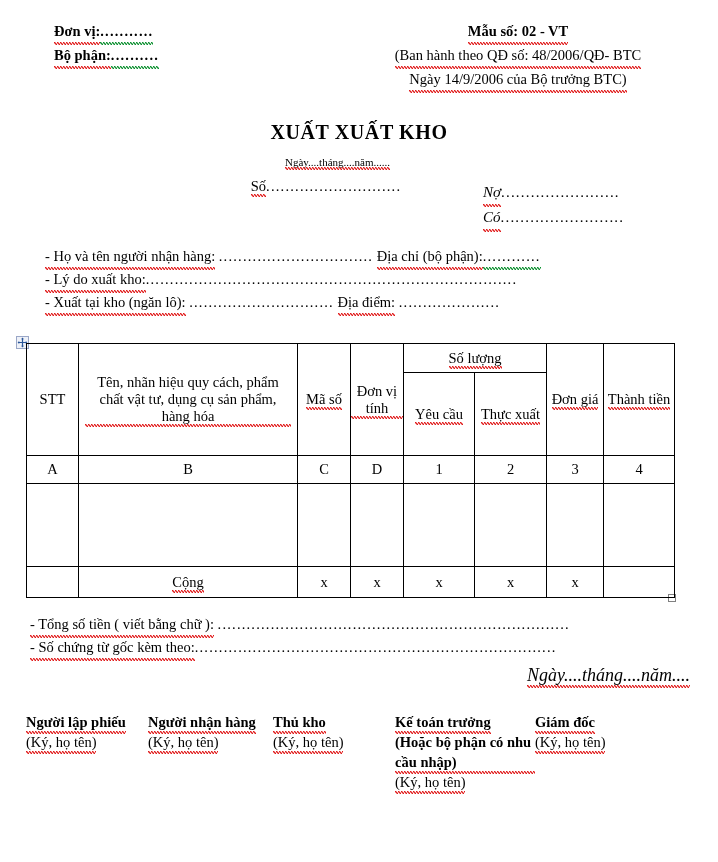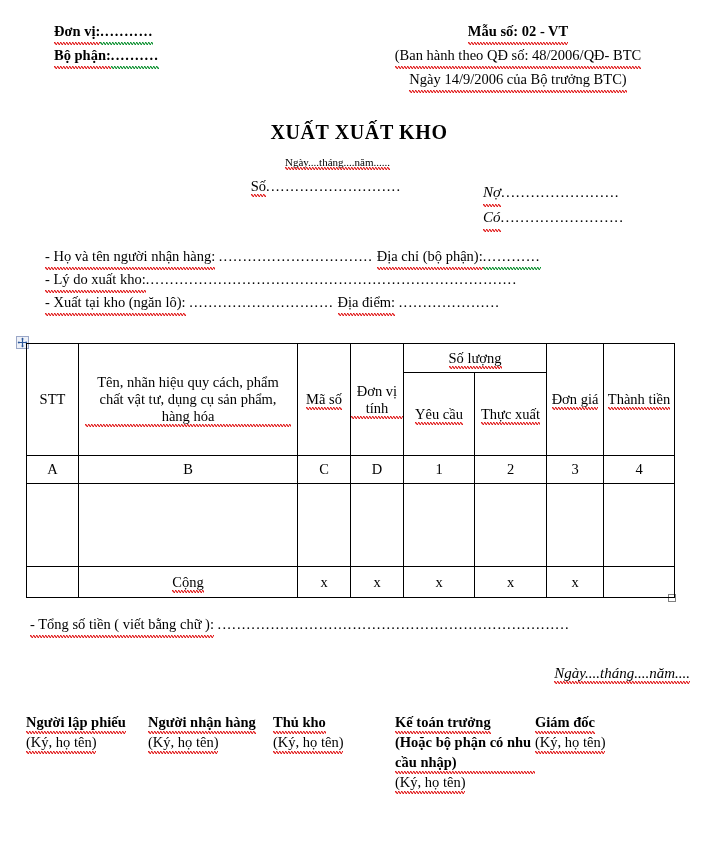--- a/index.html
+++ b/index.html
@@ -170,21 +170,21 @@
     font-size: 14.5px;
     line-height: 23px;
     width: 650px;
   }
   #footer-date {
     position: absolute;
     left: 0;
     top: 665px;
     width: 690px;
     text-align: right;
-    font-size: 15px;
+    font-size: 18px;
     font-style: italic;
   }
 
   
   #signatures {
     position: absolute;
     left: 26px;
     top: 712px;
     width: 665px;
     display: flex;
@@ -342,20 +342,23 @@
       <td></td>
     </tr>
   </tbody>
 </table>
 
 <div id="footer-lines">
   <div>
     <span class="sq">- Tổng số tiền ( viết bằng chữ ):</span>
     <span class="dots">.........................................................................</span>
   </div>
+  <div>
+    <span class="sq">- Số chứng từ gốc kèm theo:</span><span class="dots">...........................................................................</span>
+  </div>
 </div>
 
 <div id="footer-date">
   <span class="sq">Ngày....tháng....năm....</span>
 </div>
 
 <div id="signatures">
   <div class="sig" style="width:122px">
     <div class="t"><span class="sq">Người lập phiếu</span></div>
     <div class="s"><span class="sq">(Ký, họ tên)</span></div>

